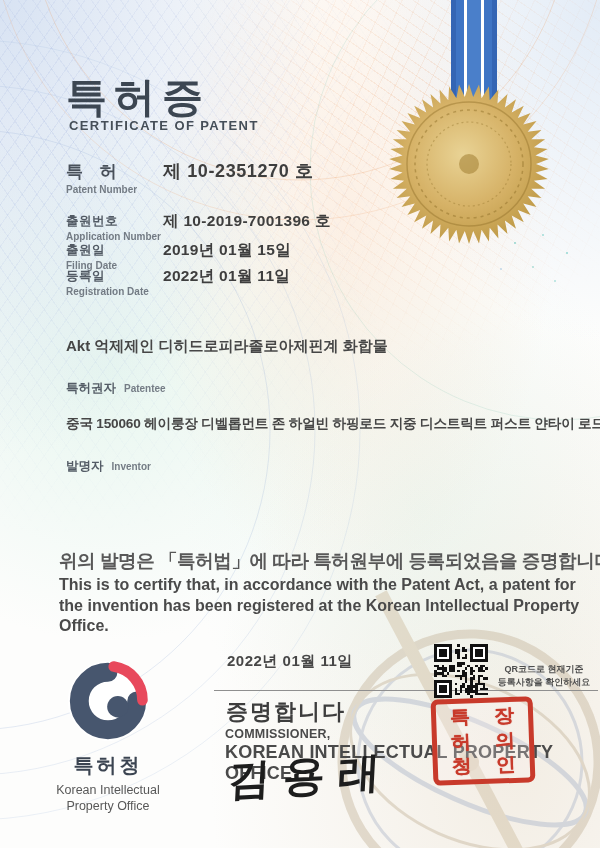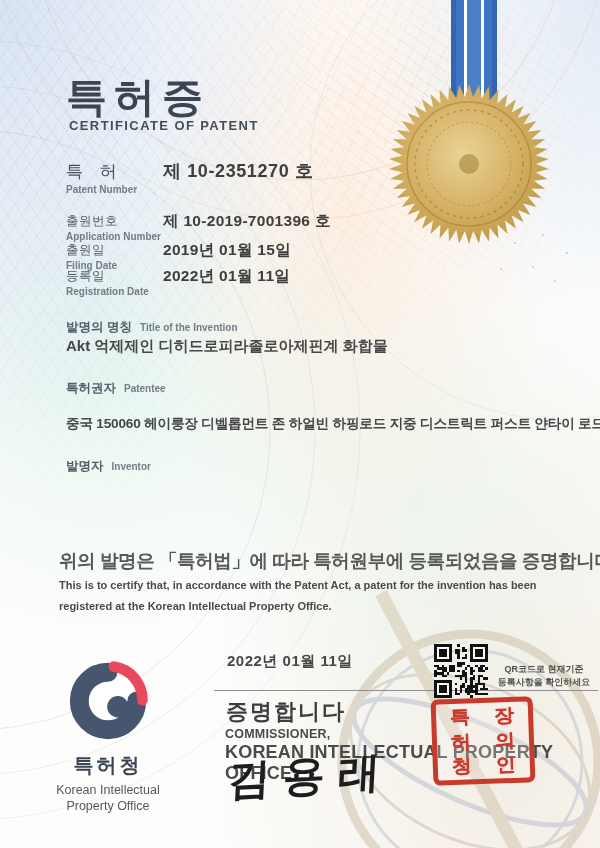--- a/index.html
+++ b/index.html
@@ -37,32 +37,32 @@
       8px 40px 0 rgba(90,160,220,.35), 62px 52px 0 rgba(0,165,150,.3);}
   
   .ribbon{position:absolute;left:451px;top:0;width:46px;height:102px;
     background:linear-gradient(90deg,#3465b4 0 10%,#3e74c4 10% 28%,#ffffff 28% 35%,#4a7fca 35% 65%,#ffffff 65% 72%,#3e74c4 72% 90%,#3465b4 90% 100%);}
   .medal{position:absolute;left:384px;top:76px;width:170px;height:175px;}
   
   .title-ko{position:absolute;left:66px;top:70px;font-size:41px;font-weight:700;color:#3c4652;letter-spacing:7px;}
   .title-en{position:absolute;left:69px;top:118px;font-size:13px;font-weight:700;color:#454e58;letter-spacing:1.4px;}
   
   .field{position:absolute;left:66px;}
-  .f-ko{font-size:12.5px;font-weight:400;color:#525a64;letter-spacing:.5px;}
+  .f-ko{font-size:12.5px;font-weight:700;color:#525a64;letter-spacing:.5px;}
   .f-en{font-size:10px;font-weight:700;color:#737b84;margin-top:1px;}
   .f-value{position:absolute;left:97px;top:-2px;font-size:15.5px;font-weight:700;color:#3e3e3e;white-space:nowrap;letter-spacing:.3px;}
   .field.first .f-ko{font-size:17px;letter-spacing:6px;color:#48505a;}
   .field.first .f-value{font-size:18px;top:-1px;letter-spacing:.6px;}
   
   .sec-label{font-size:12.5px;font-weight:700;color:#545c66;}
   .sec-label .en{font-size:10px;color:#747c85;margin-left:8px;font-weight:700;}
   .sec-value{font-size:15px;font-weight:700;color:#464646;white-space:nowrap;text-align:right;}
   
   .stmt-ko{position:absolute;left:59px;top:548px;width:520px;font-size:18.5px;font-weight:600;color:#585858;letter-spacing:-0.4px;white-space:nowrap;}
-  .stmt-en{position:absolute;left:59px;top:575px;width:528px;font-size:11px;font-weight:700;color:#4a4a4a;line-height:20.5px;}
+  .stmt-en{position:absolute;left:59px;top:575px;width:528px;font-size:16px;font-weight:700;color:#4a4a4a;line-height:20.5px;}
   
   .logo-wrap{position:absolute;left:44px;top:660px;width:128px;text-align:center;}
   .logo-ko{font-size:20px;font-weight:600;color:#3b4451;letter-spacing:3px;margin-top:6px;}
   .logo-en{font-size:12.5px;color:#585858;line-height:15.5px;margin-top:4px;}
   .issue-date{position:absolute;left:227px;top:652px;font-size:15px;font-weight:700;color:#474747;letter-spacing:.5px;}
   .rule{position:absolute;left:214px;top:690px;width:384px;height:1px;background:#8f8f8f;}
   .comm-ko{position:absolute;left:226px;top:697px;font-size:22px;font-weight:700;color:#3d3d3d;letter-spacing:2px;}
   .comm-en1{position:absolute;left:225px;top:727px;font-size:12.5px;font-weight:700;color:#4a4a4a;letter-spacing:.2px;}
   .comm-en2{position:absolute;left:225px;top:742px;font-size:18px;font-weight:700;color:#4a4a4a;letter-spacing:.2px;}
   .signature{position:absolute;left:228px;top:748px;font-family:"DejaVu Serif","Liberation Serif",serif;
@@ -135,23 +135,20 @@
     <div class="f-ko">출원일</div>
     <div class="f-en">Filing Date</div>
     <div class="f-value">2019년 01월 15일</div>
   </div>
   <div class="field" style="top:268px">
     <div class="f-ko">등록일</div>
     <div class="f-en">Registration Date</div>
     <div class="f-value">2022년 01월 11일</div>
   </div>
 
-  <div class="abs sec-label" style="left:66px;top:319px">
-    <span>발명의 명칭</span><span class="en">Title of the Invention</span>
-  </div>
   <div class="abs sec-value" style="left:66px;top:337px">Akt 억제제인 디히드로피라졸로아제핀계 화합물</div>
 
   <div class="abs sec-label" style="left:66px;top:380px">
     <span>특허권자</span><span class="en">Patentee</span>
   </div>
   <div class="abs sec-value" style="left:66px;top:415px;font-size:13.6px;letter-spacing:-0.2px">중국 150060 헤이룽장 디벨롭먼트 존 하얼빈 하핑로드 지중 디스트릭트 퍼스트 얀타이 로드 넘버 8</div>
 
   <div class="abs sec-label" style="left:66px;top:458px">
     <span>발명자</span><span class="en">Inventor</span>
   </div>

